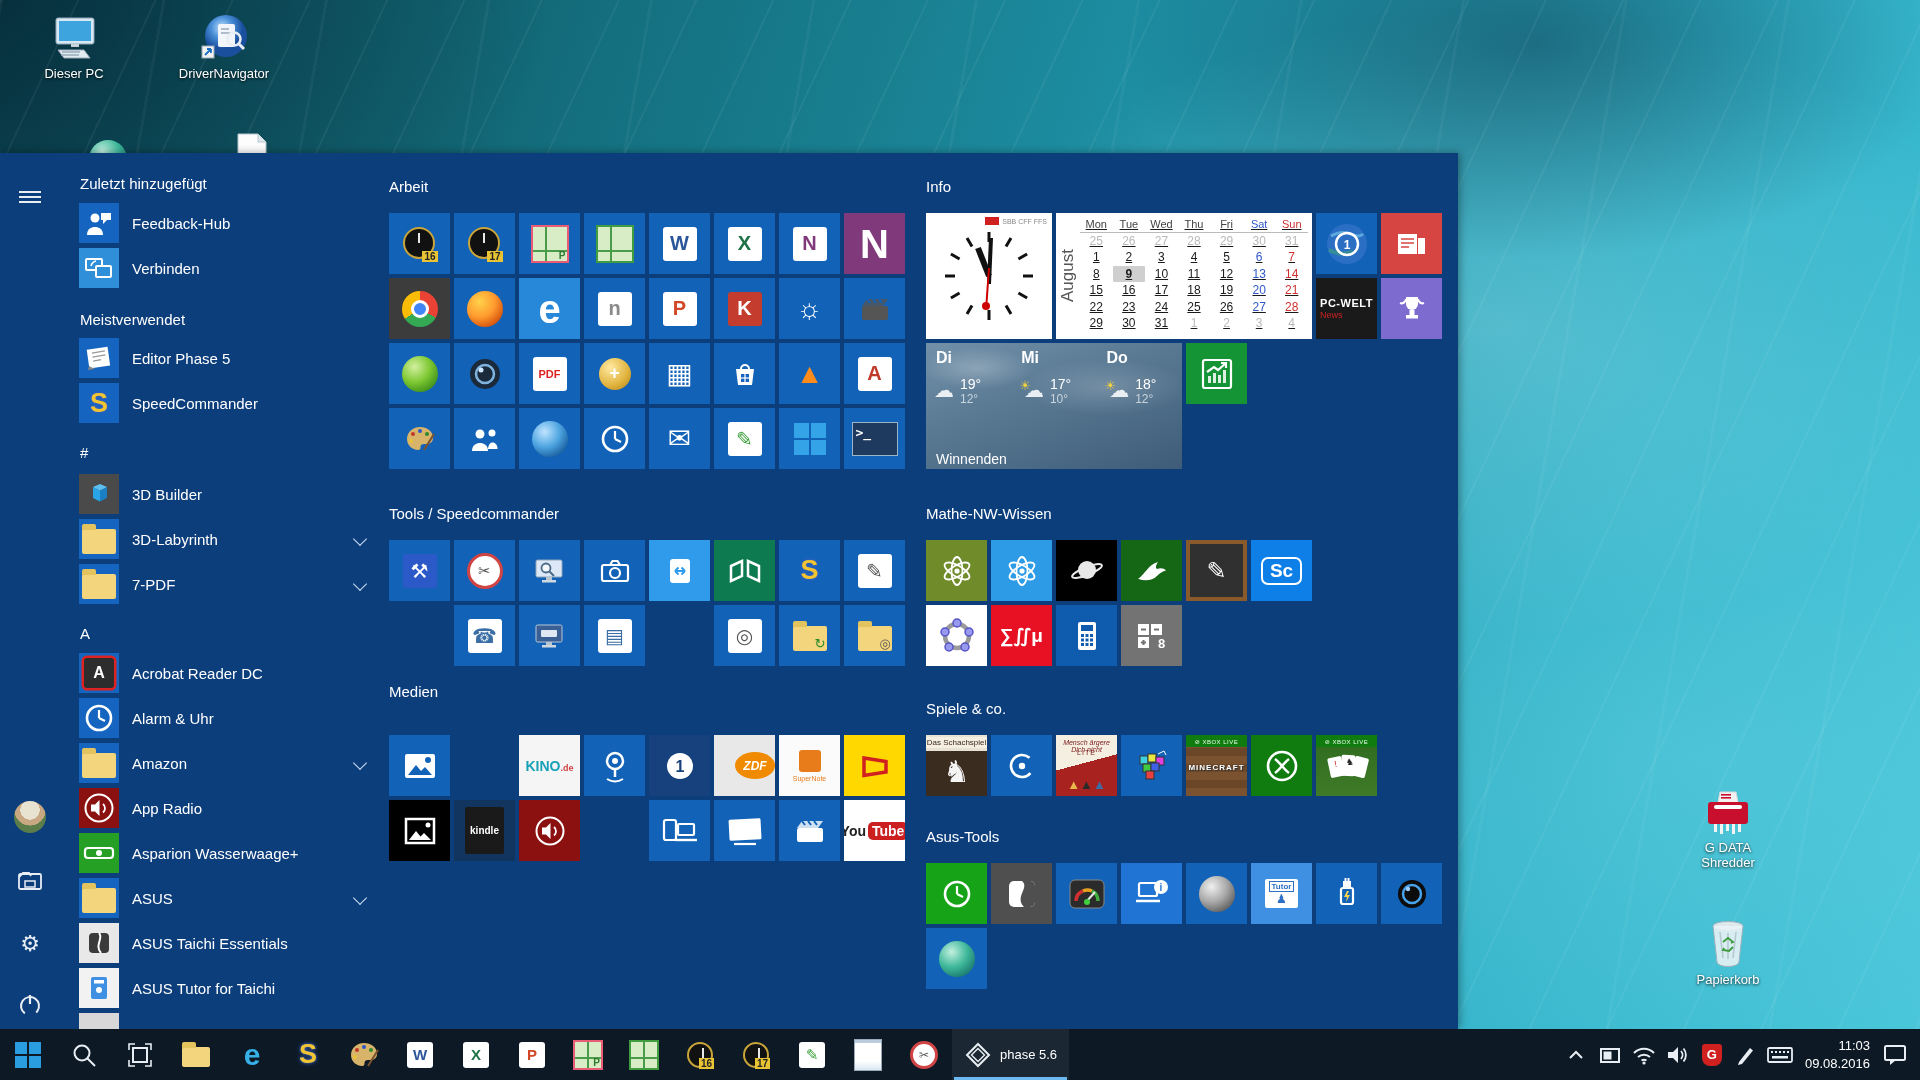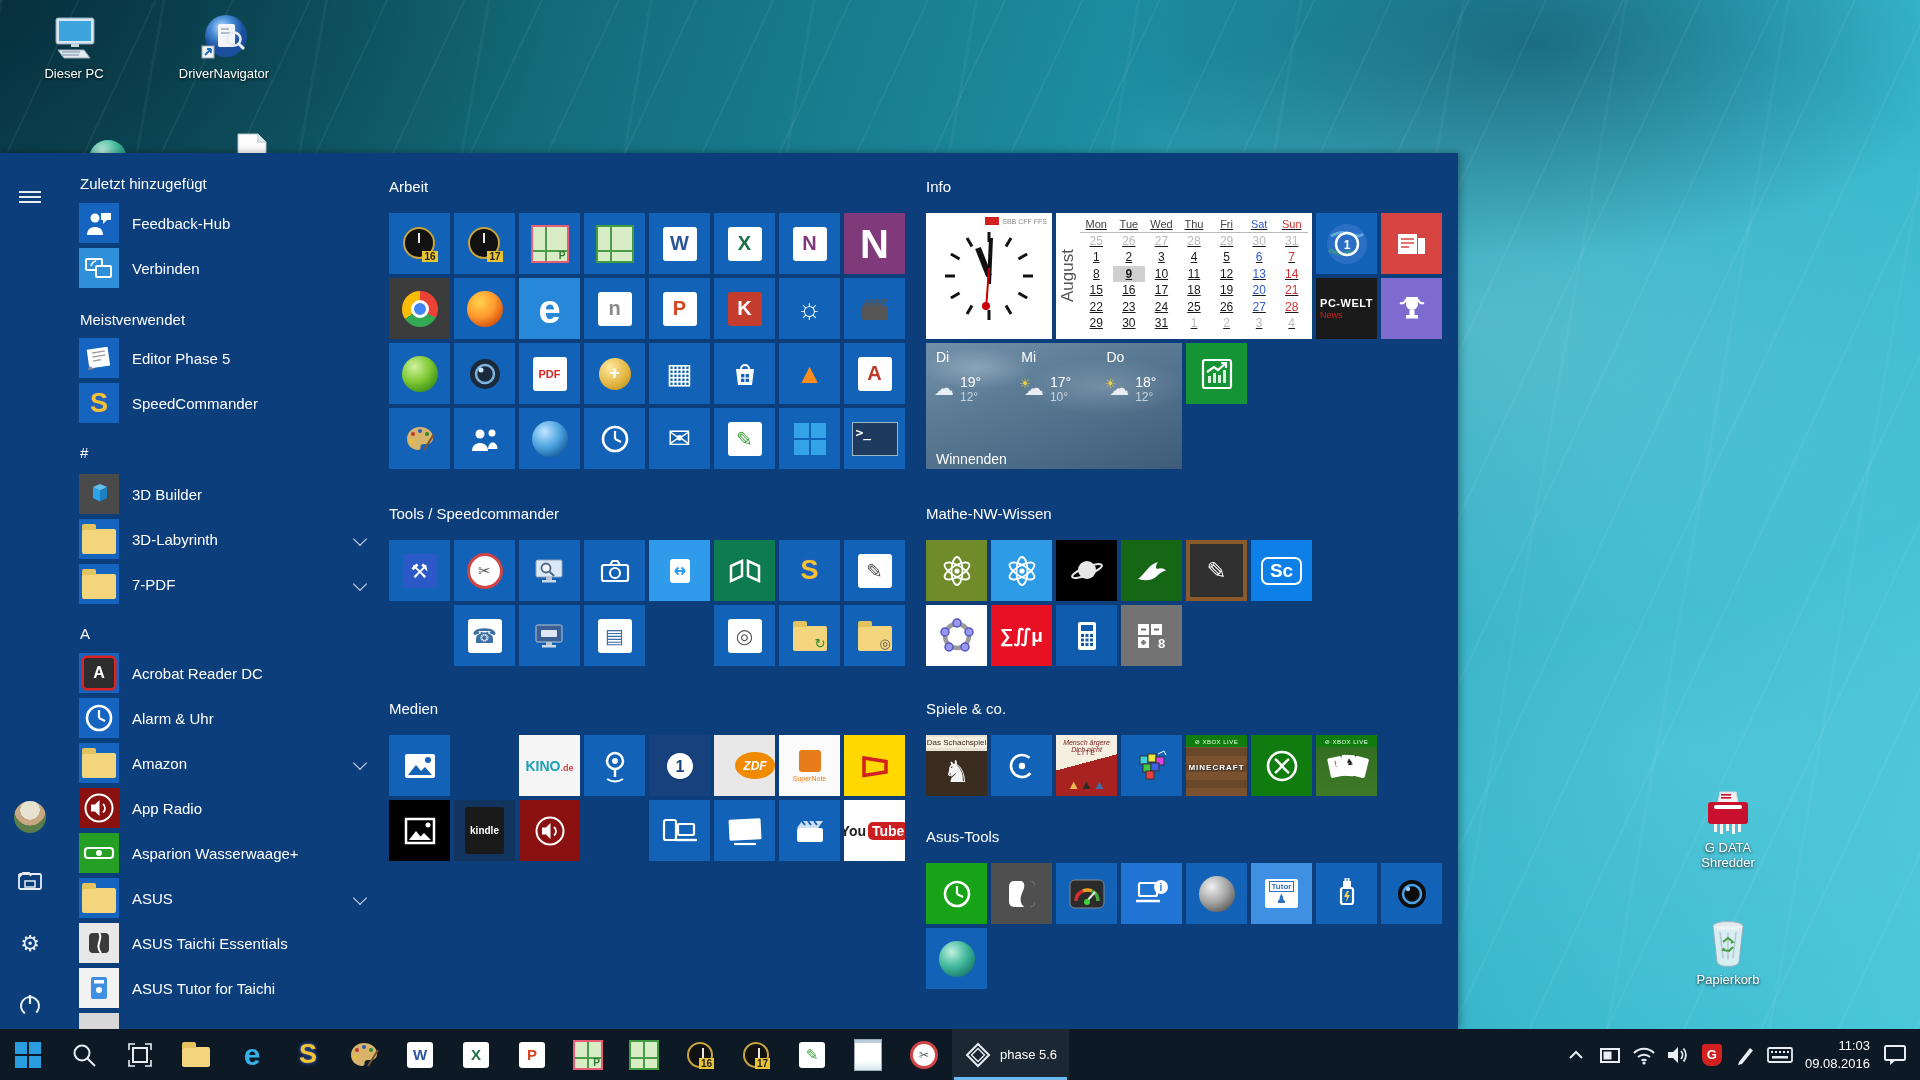--- a/index.html
+++ b/index.html
@@ -96,21 +96,21 @@
   .calmonth{writing-mode:vertical-rl;transform:rotate(180deg);font-size:17px;color:#555;display:flex;align-items:center;justify-content:center;padding:2px;}
   .calgrid{flex:1;display:grid;grid-template-columns:repeat(7,1fr);grid-auto-rows:16.5px;padding:3px 4px 2px 0;font-size:12px;text-decoration:underline;}
   .calgrid .hd{font-size:11px;border-bottom:1px solid #bbb;color:#444;}
   .calgrid div{display:flex;align-items:center;justify-content:center;}
   .calgrid .sat{color:#2e58c8;}.calgrid .sun{color:#d03030;}.calgrid .dim{color:#b9b9b9;}
   .calgrid .today{background:#cfcfcf;font-weight:bold;border-radius:1px;}
   
   .wx{position:absolute;inset:0;background:linear-gradient(160deg,#7290a8 0%,#5a7a94 40%,#3e5c78 100%);}
   .wx:before{content:"";position:absolute;inset:0;background:radial-gradient(ellipse 80px 30px at 20% 20%,rgba(255,255,255,.25),transparent 70%),radial-gradient(ellipse 120px 40px at 70% 35%,rgba(255,255,255,.18),transparent 70%);}
   .wxcol{position:absolute;top:6px;width:33%;color:#fff;}
-  .wxd{font-size:14px;margin-left:10px;}
+  .wxd{font-size:16px;margin-left:10px;font-weight:bold;}
   .wxrow{display:flex;align-items:center;margin-top:8px;}
   .wxic{font-size:20px;margin-left:8px;color:#e8eef2;}
   .wxic .sun{color:#f0d040;font-size:13px;margin-right:-7px;vertical-align:top;}
   .wxt{margin-left:6px;line-height:1.1;}
   .wxt b{font-size:14px;font-weight:normal;}
   .wxt span{display:block;font-size:12px;color:#c8d4de;}
   .wxloc{position:absolute;bottom:2px;left:10px;font-size:14px;color:#fff;}
   
   #taskbar{position:absolute;left:0;bottom:0;width:1920px;height:51px;background:#0d1a26;z-index:20;display:flex;align-items:stretch;}
   .tbit{position:relative;display:flex;align-items:center;justify-content:center;flex:0 0 auto;width:56px;cursor:pointer;}
@@ -815,21 +815,21 @@
               <rect x="17" y="4" width="11" height="11"></rect>
             </g>
             <g stroke="#737373" stroke-width="2">
               <path d="M7 9.5 h5"></path>
               <path d="M7 22.5 h5 M9.5 20 v5"></path>
               <path d="M20 9.5 h5"></path>
             </g>
             <text x="24" y="28" font-size="13" font-weight="bold" fill="#fff">8</text>
           </svg>
         </div>
-        <div class="ghead" style="left: 389px; top: 547px;">Medien</div>
+        <div class="ghead" style="left: 389px; top: 530px;">Medien</div>
         <div class="tile" style="left: 389px; top: 582px; width: 61px; height: 61px; background: rgb(18, 99, 184);">
           <svg width="36" height="32" viewBox="0 0 36 32" xmlns="http://www.w3.org/2000/svg">
             <rect x="3" y="4" width="30" height="24" rx="2" fill="#fff"></rect>
             <path d="M6 25 l8-10 5 6 4-4 7 8 Z" fill="#1263b8"></path>
             <circle cx="26" cy="10" r="3" fill="#1263b8"></circle>
           </svg>
         </div>
         <div class="tile" style="left: 519px; top: 582px; width: 61px; height: 61px; background: rgb(245, 245, 245);">
           <span class="ickino">KINO<i>.de</i></span>
         </div>

